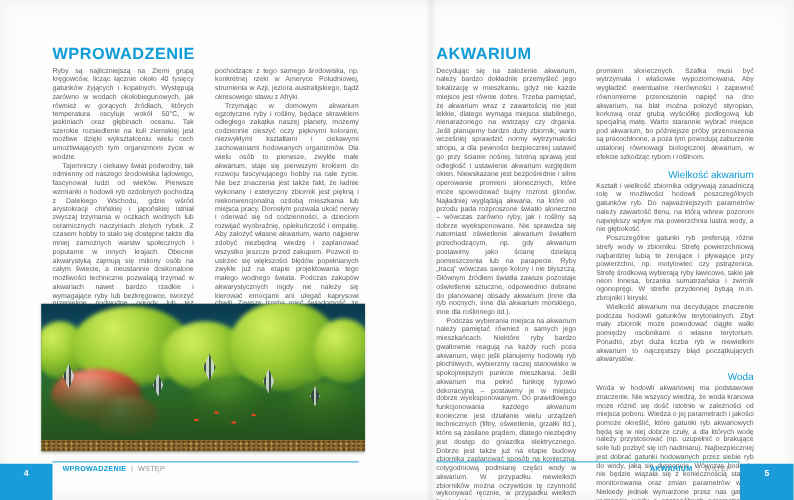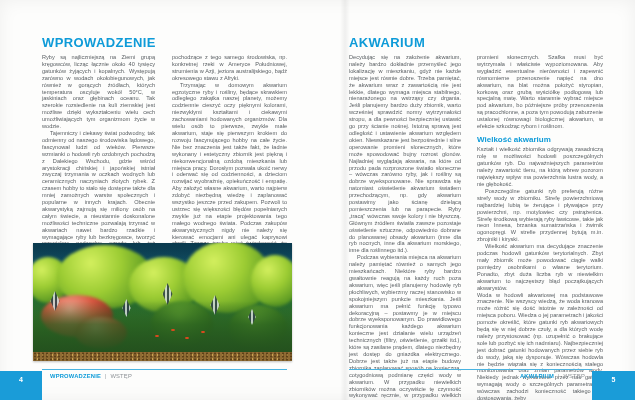--- a/index.html
+++ b/index.html
@@ -7,21 +7,21 @@
   .spread{position:relative;width:635px;height:400px;background:#fdfdfc;box-shadow:inset 0 0 18px rgba(0,0,0,0.06);}
   .fold{position:absolute;left:340px;top:0;width:10px;height:400px;
         background:linear-gradient(90deg,rgba(0,0,0,0) 0%,rgba(0,0,0,0.055) 50%,rgba(0,0,0,0) 100%);}
   .page-heading{position:absolute;top:26px;font-size:13px;font-weight:bold;letter-spacing:0.4px;color:#0e9bd8;}
   #lp-heading{left:42px;}
   #rp-heading{left:349px;}
   .txtcol{position:absolute;top:54px;}
   .txtcol p{margin:0;font-size:5.6px;line-height:6.9px;text-align:justify;color:#5b6064;
             -webkit-hyphens:auto;hyphens:auto;}
   .txtcol p.indent{text-indent:8px;}
-  .subhead{font-size:8px;line-height:9px;font-weight:bold;color:#0e9bd8;margin:5px 0 2.5px 0;}
+  .subhead{font-size:8px;line-height:9px;font-weight:normal;color:#0e9bd8;margin:5px 0 2.5px 0;text-align:right;}
   #lp-col1{left:42px;width:113px;}
   #lp-col2{left:172px;width:115px;}
   #rp-col1{left:349px;width:112px;}
   #rp-col2{left:477px;width:126px;}
 
   
   .photo{position:absolute;left:33px;top:243px;width:259px;height:118px;overflow:hidden;
          background:linear-gradient(180deg,#0e4256 0%,#14566b 14%,#1d6631 38%,#35762f 70%,#2d5c26 100%);
          box-shadow:0 1px 2px rgba(0,0,0,0.25);}
   .water-top{position:absolute;left:0;top:0;width:100%;height:30px;
@@ -114,20 +114,21 @@
     <p class="indent">Podczas wybierania miejsca na akwarium należy pamiętać również o samych jego mieszkańcach. Niektóre ryby bardzo gwałtownie reagują na każdy ruch poza akwarium, więc jeśli planujemy hodowlę ryb płochliwych, wybierzmy raczej stanowisko w spokojniejszym punkcie mieszkania. Jeśli akwarium ma pełnić funkcję typowo dekoracyjną – postawmy je w miejscu dobrze wyeksponowanym. Do prawidłowego funkcjonowania każdego akwarium konieczne jest działanie wielu urządzeń technicznych (filtry, oświetlenie, grzałki itd.), które są zasilane prądem, dlatego niezbędny jest dostęp do gniazdka elektrycznego. Dobrze jest także już na etapie budowy zbiornika zaplanować sposób na konieczną, cotygodniową podmianę części wody w akwarium. W przypadku niewielkich zbiorników można oczywiście tę czynność wykonywać ręcznie, w przypadku wielkich litraży dobrze jest zaplanować automatyczny system podmiany.</p>
 
   </div>
 
   <div class="txtcol" id="rp-col2">
     <p>promieni słonecznych. Szafka musi być wytrzymała i właściwie wypoziomowana. Aby wygładzić ewentualne nierówności i zapewnić równomierne przenoszenie napięć na dno akwarium, na blat można położyć styropian, korkową oraz grubą wyściółkę podłogową lub specjalną matę. Warto starannie wybrać miejsce pod akwarium, bo późniejsze próby przenoszenia są pracochłonne, a poza tym powodują zaburzenie ustalonej równowagi biologicznej akwarium, w efekcie szkodząc rybom i roślinom.</p>
     <div class="subhead">Wielkość akwarium</div>
     <p>Kształt i wielkość zbiornika odgrywają zasadniczą rolę w możliwości hodowli poszczególnych gatunków ryb. Do najważniejszych parametrów należy zawartość tlenu, na którą wbrew pozorom największy wpływ ma powierzchnia lustra wody, a nie głębokość.</p>
     <p class="indent">Poszczególne gatunki ryb preferują różne strefy wody w zbiorniku. Strefę powierzchniową najbardziej lubią te żerujące i pływające przy powierzchni, np. motylowiec czy pstrążenica. Strefę środkową wybierają ryby ławicowe, takie jak neon Innesa, brzanka sumatrzańska i żwirnik ogonopręgi. W strefie przydennej bytują m.in. zbrojniki i kiryski.</p>
     <p class="indent">Wielkość akwarium ma decydujące znaczenie podczas hodowli gatunków terytorialnych. Zbyt mały zbiornik może powodować ciągłe walki pomiędzy osobnikami o własne terytorium. Ponadto, zbyt duża liczba ryb w niewielkim akwarium to najczęstszy błąd początkujących akwarystów.</p>
+    <div class="subhead">Woda</div>
     <p>Woda w hodowli akwariowej ma podstawowe znaczenie. Nie wszyscy wiedzą, że woda kranowa może różnić się dość istotnie w zależności od miejsca poboru. Wiedza o jej parametrach i jakości pomoże określić, które gatunki ryb akwariowych będą się w niej dobrze czuły, a dla których wodę należy przystosować (np. uzupełnić o brakujące sole lub pozbyć się ich nadmiaru). Najbezpieczniej jest dobrać gatunki hodowanych przez siebie ryb do wody, jaką się dysponuje. Wówczas hodowla nie będzie wiązała się z koniecznością stałego monitorowania oraz zmian parametrów wody. Niekiedy jednak wymarzone przez nas gatunki wymagają wody o szczególnych parametrach i wówczas zachodzi konieczność takiego jej dostosowania, żeby</p>
   </div>
 
   <div class="footer-rule" id="footer-rule-right"></div>
   <div class="footer-text" id="footer-text-right">
     <span class="footer-chapter">AKWARIUM</span>
     <span class="footer-sep">|</span>
     <span>WSTĘP</span>
   </div>
   <div class="footer-box" id="footer-box-right">5</div>

